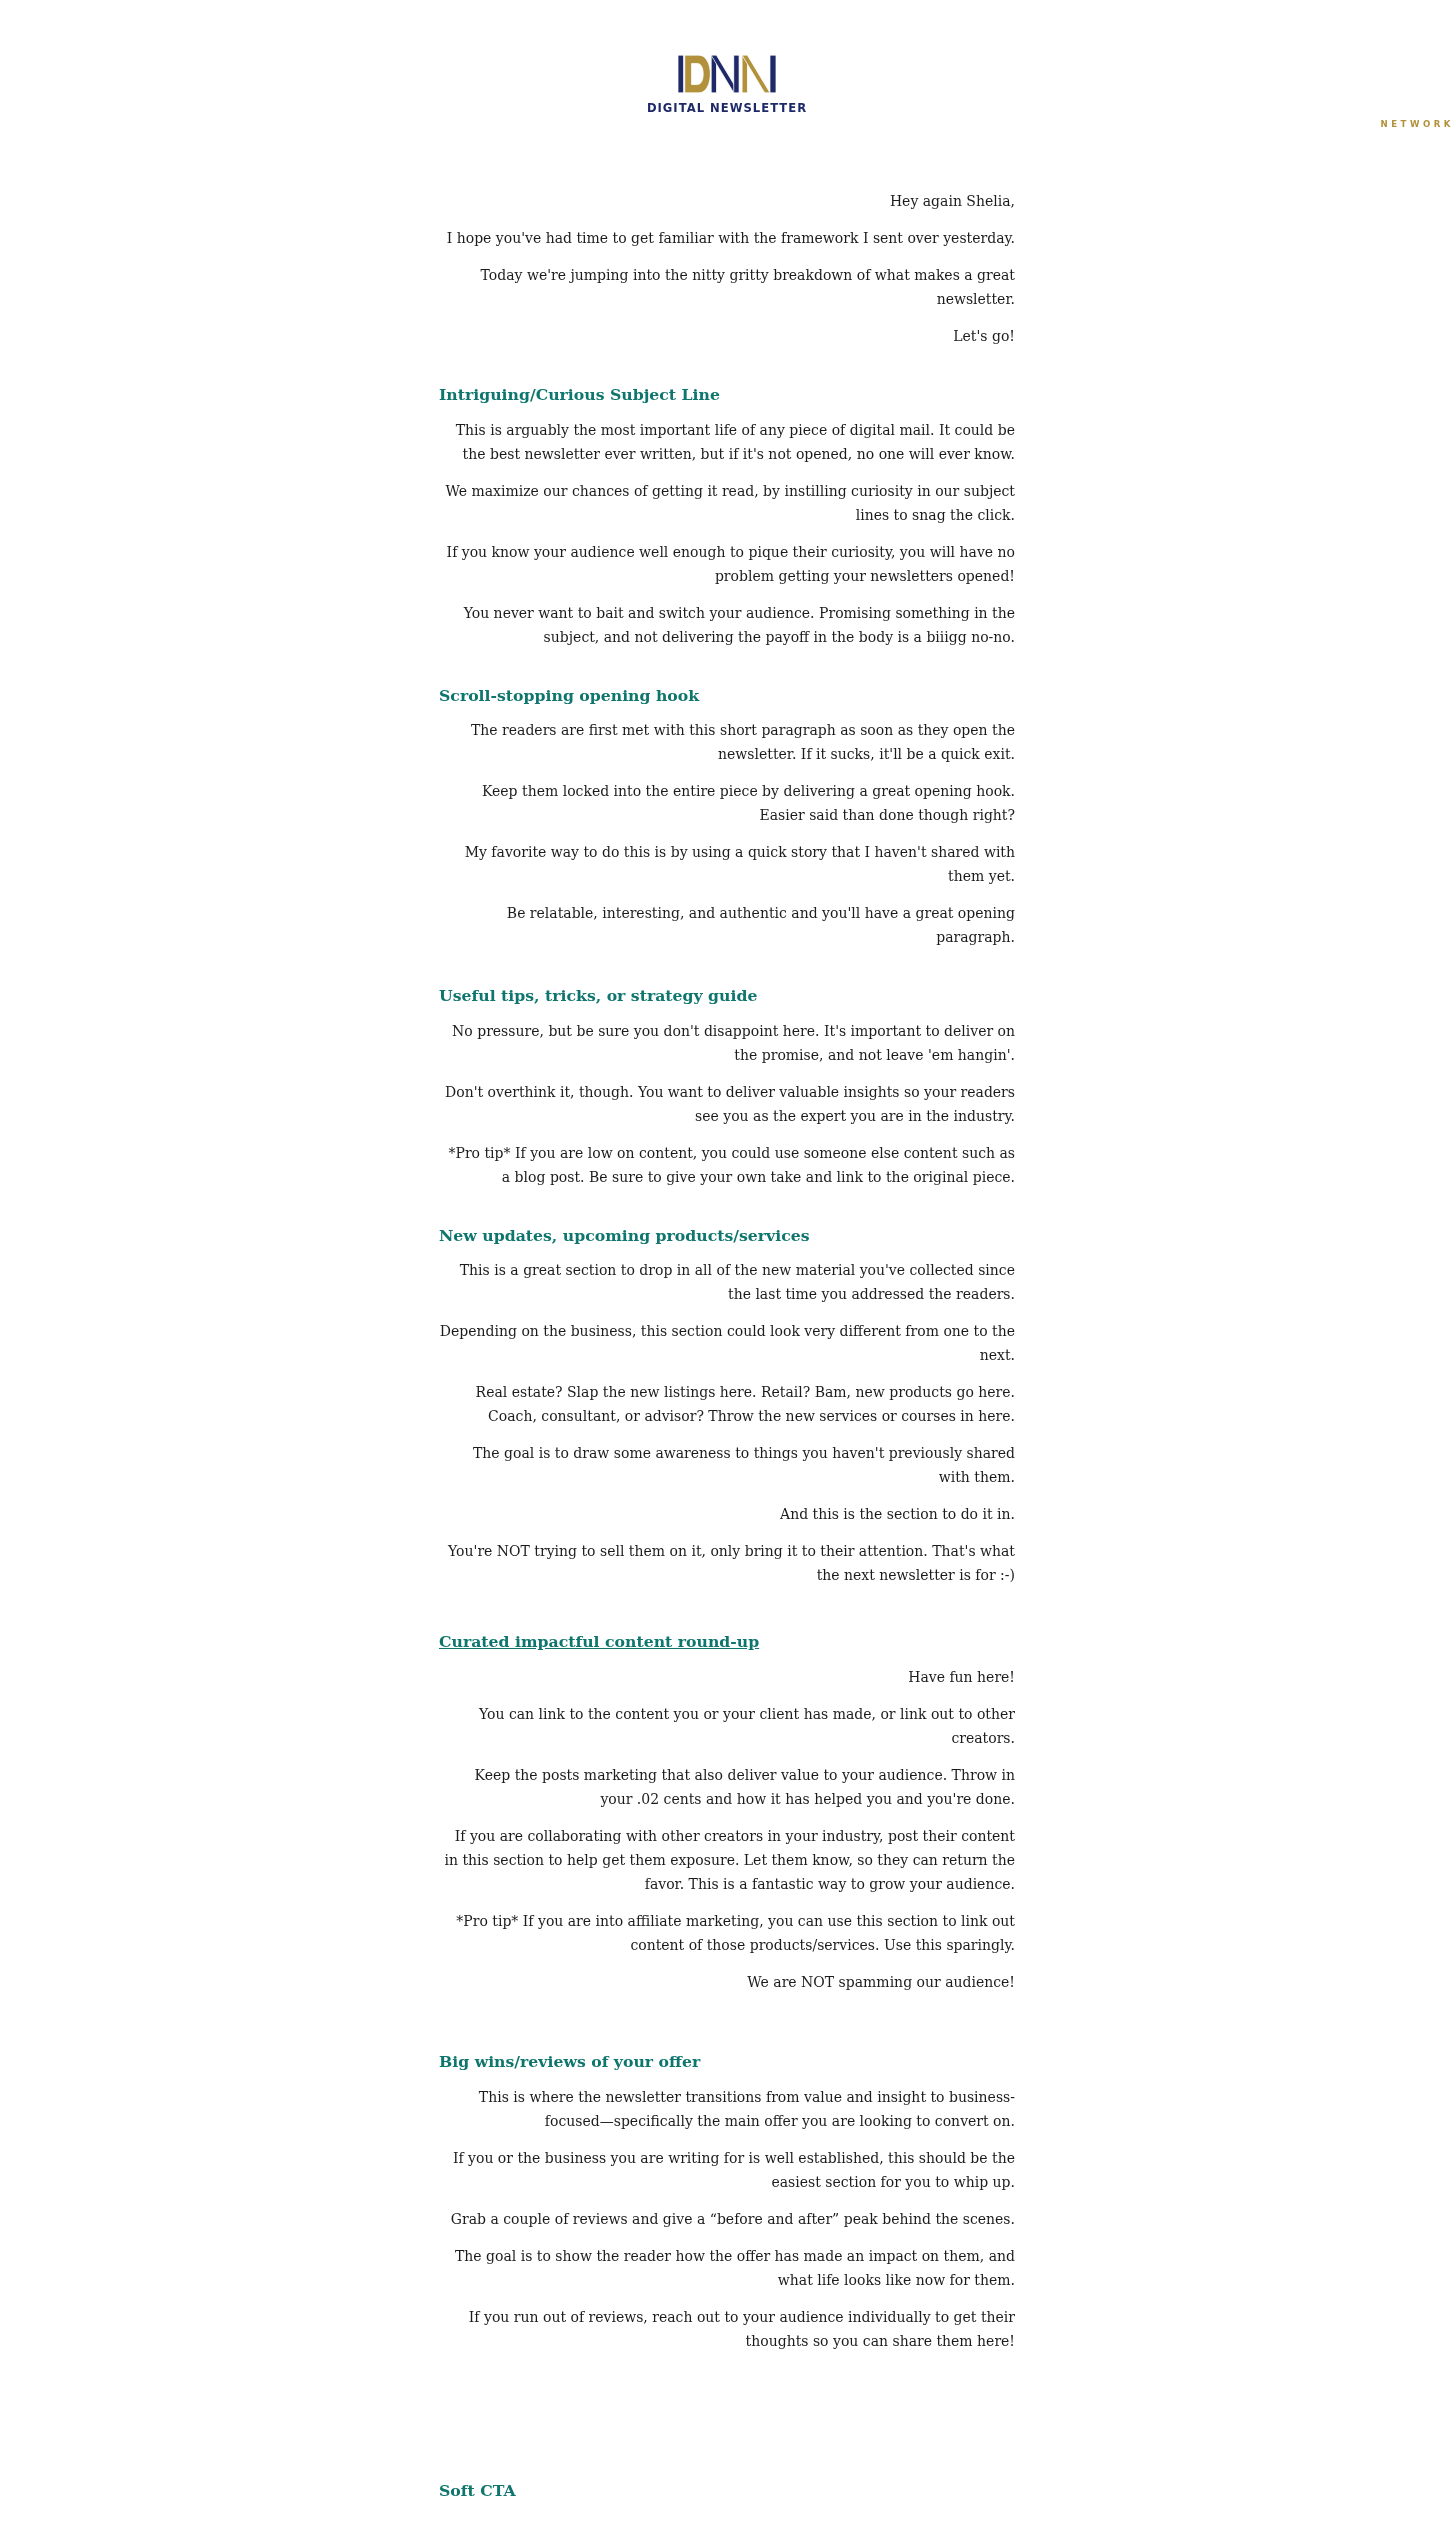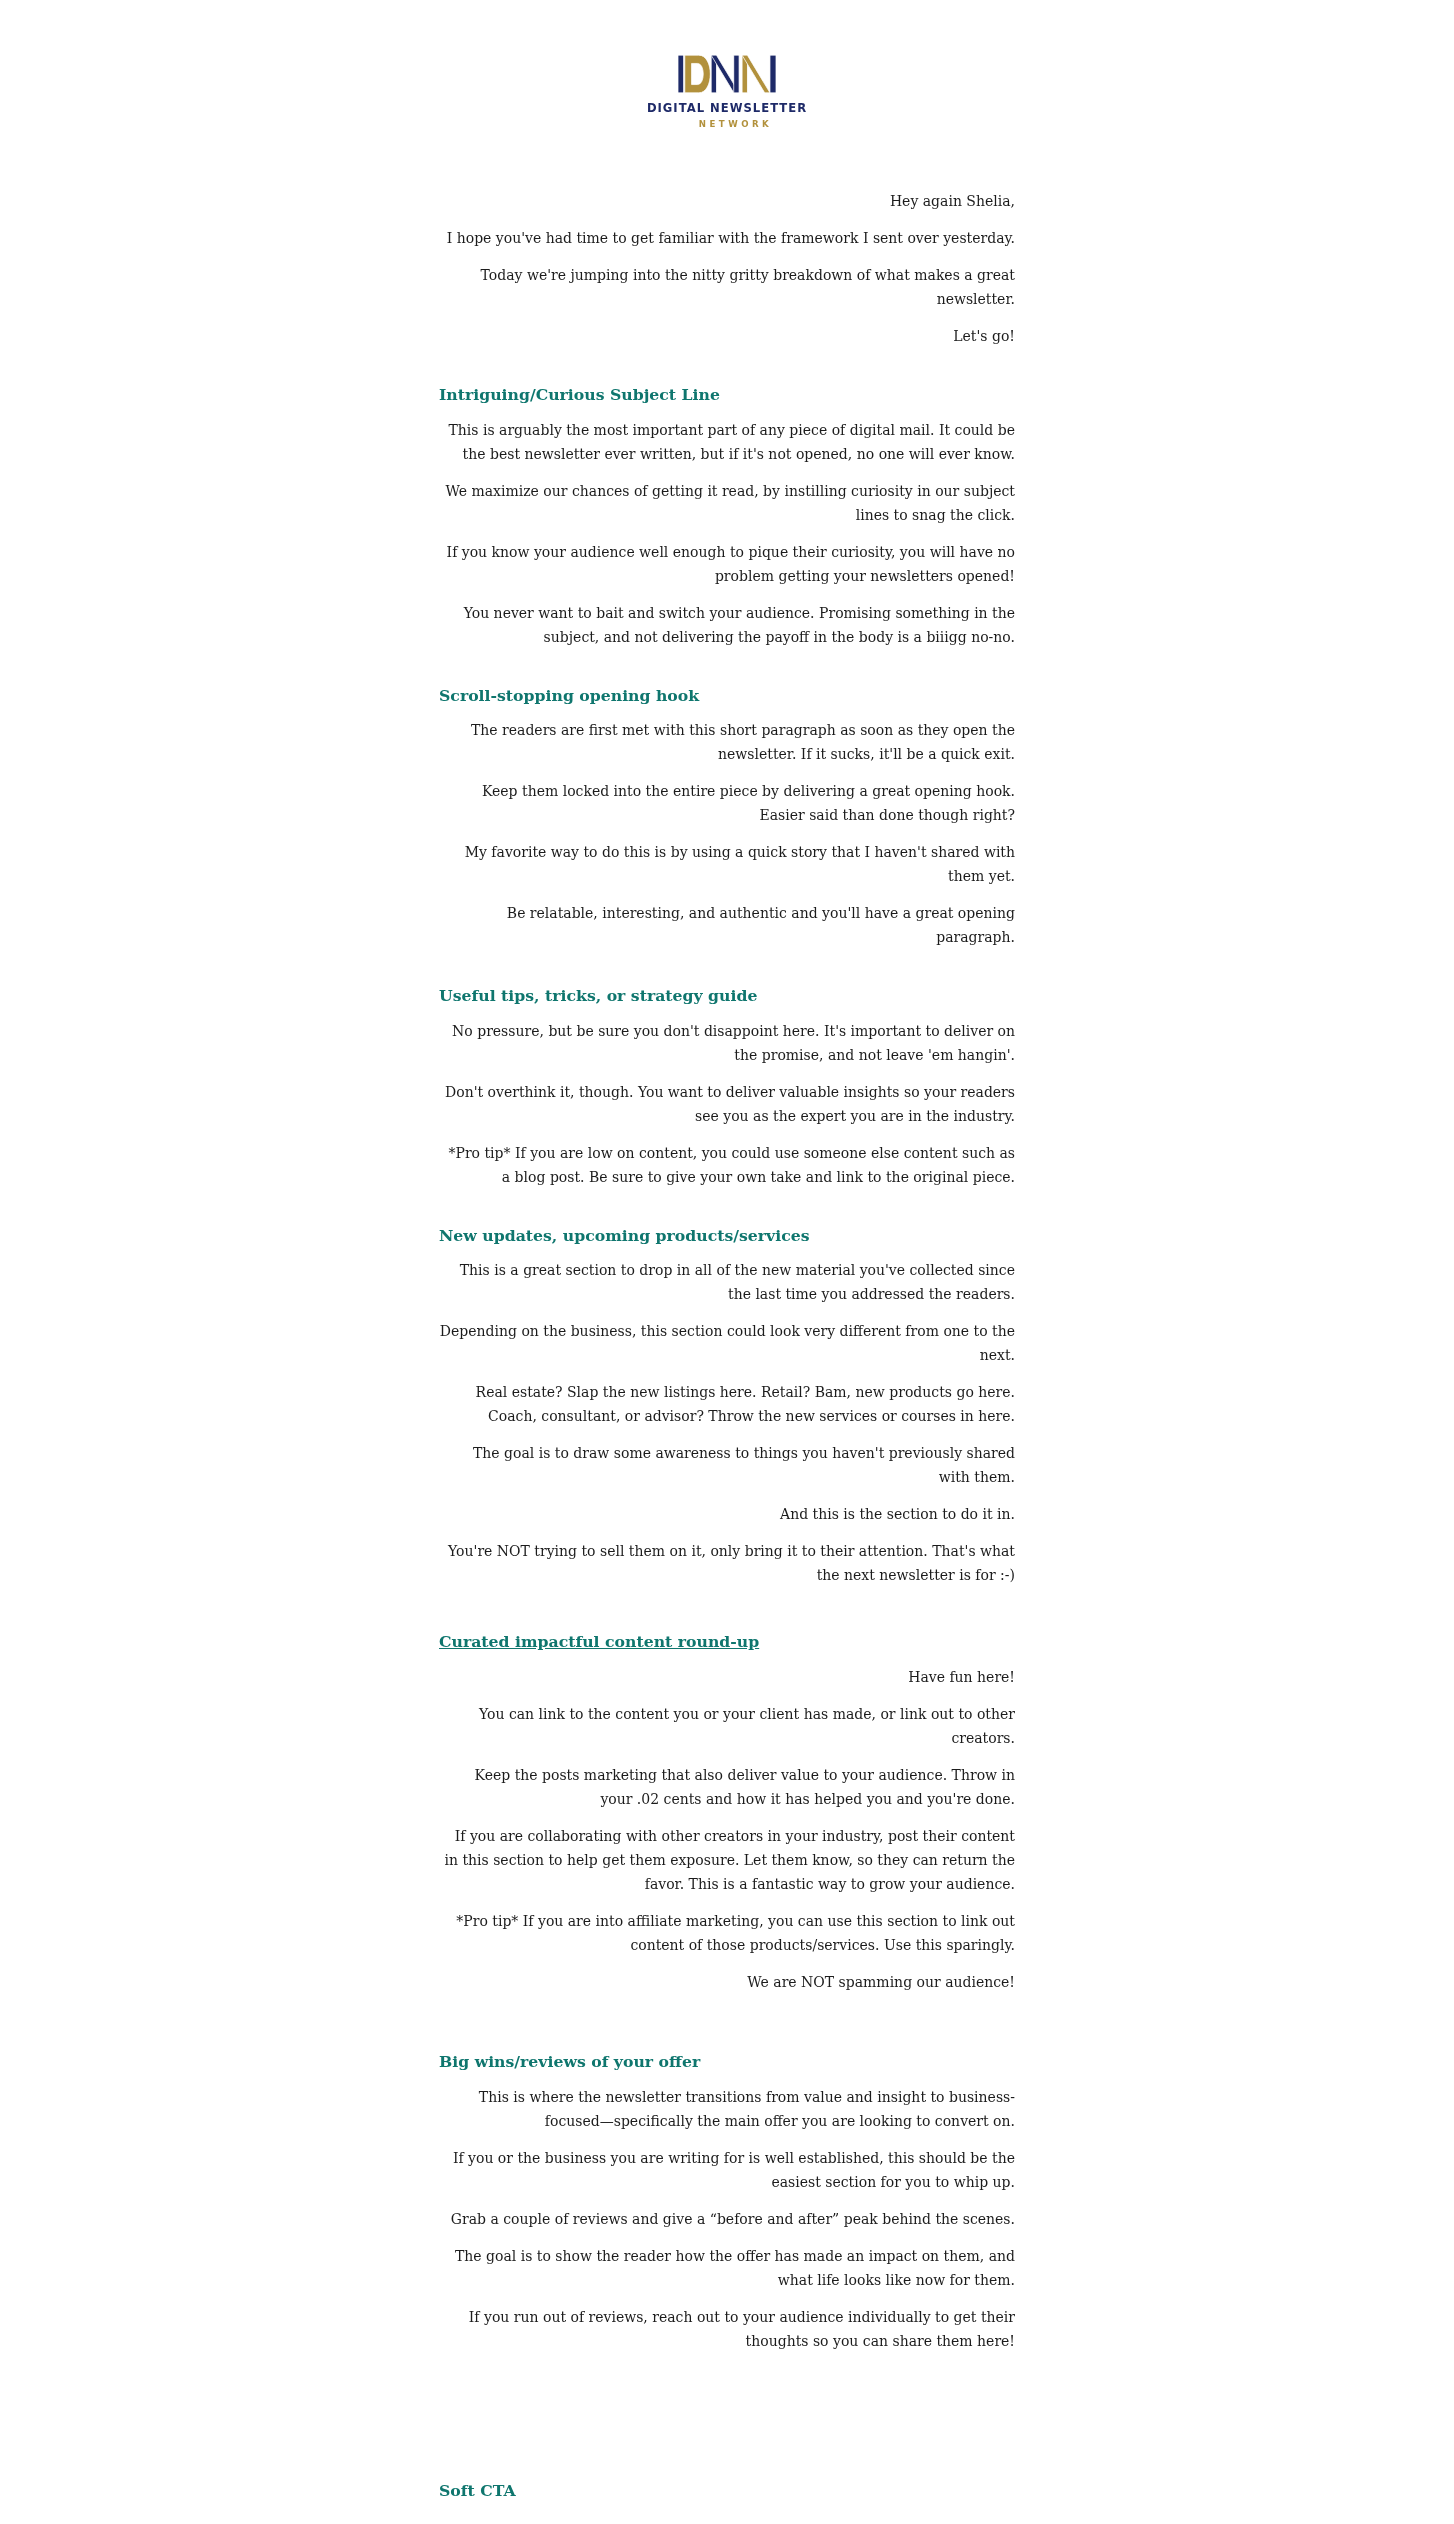--- a/index.html
+++ b/index.html
@@ -19,20 +19,21 @@
     margin-top: 8px;
     font-family: "DejaVu Sans", "Liberation Sans", sans-serif;
     font-weight: bold; font-size: 11.6px; letter-spacing: 1px;
     color: #1e2a68;
   }
   .logo-line2 {
     margin-top: 4px;
     font-family: "DejaVu Sans", "Liberation Sans", sans-serif;
     font-weight: bold; font-size: 8.6px; letter-spacing: 3.5px; padding-left: 17px;
     color: #b2913c;
+    text-align: right;
   }
 
   
   .content { width: 576px; margin: 60px auto 0 auto; }
   .content p {
     font-size: 14px; line-height: 24px;
     margin: 0 0 13px 0;
     text-align: right;
   }
   .content h2 {
@@ -71,21 +72,21 @@
     <div class="logo-line1">DIGITAL NEWSLETTER</div>
     <div class="logo-line2">NETWORK</div>
   </header>
 
   <main class="content" id="sections-root">
       <p>Hey again Shelia,</p>
       <p>I hope you've had time to get familiar with the framework I sent over yesterday.</p>
       <p>Today we're jumping into the nitty gritty breakdown of what makes a great newsletter.</p>
       <p>Let's go!</p>
       <h2 class="gap-normal">Intriguing/Curious Subject Line</h2>
-      <p>This is arguably the most important part of any piece of digital mail. It could be the best newsletter ever written, but if it's not opened, no one will ever know.</p>
+      <p>This is arguably the most important life of any piece of digital mail. It could be the best newsletter ever written, but if it's not opened, no one will ever know.</p>
       <p>We maximize our chances of getting it read, by <strong>instilling curiosity</strong> in our subject lines to snag the click.</p>
       <p>If you know your audience well enough to pique their curiosity, you will have no problem getting your newsletters opened!</p>
       <p>You never want to bait and switch your audience. Promising something in the subject, and not delivering the payoff in the body is a biiigg no-no.</p>
       <h2 class="gap-normal">Scroll-stopping opening hook</h2>
       <p>The readers are first met with this short paragraph as soon as they open the newsletter. If it sucks, it'll be a quick exit.</p>
       <p>Keep them locked into the entire piece by delivering a great opening hook. Easier said than done though right?</p>
       <p>My favorite way to do this is by using a quick story that I haven't shared with them yet.</p>
       <p>Be relatable, interesting, and authentic and you'll have a great opening paragraph.</p>
       <h2 class="gap-normal">Useful tips, tricks, or strategy guide</h2>
       <p>No pressure, but be sure you don't disappoint here. It's important to deliver on the promise, and not leave 'em hangin'.</p>

